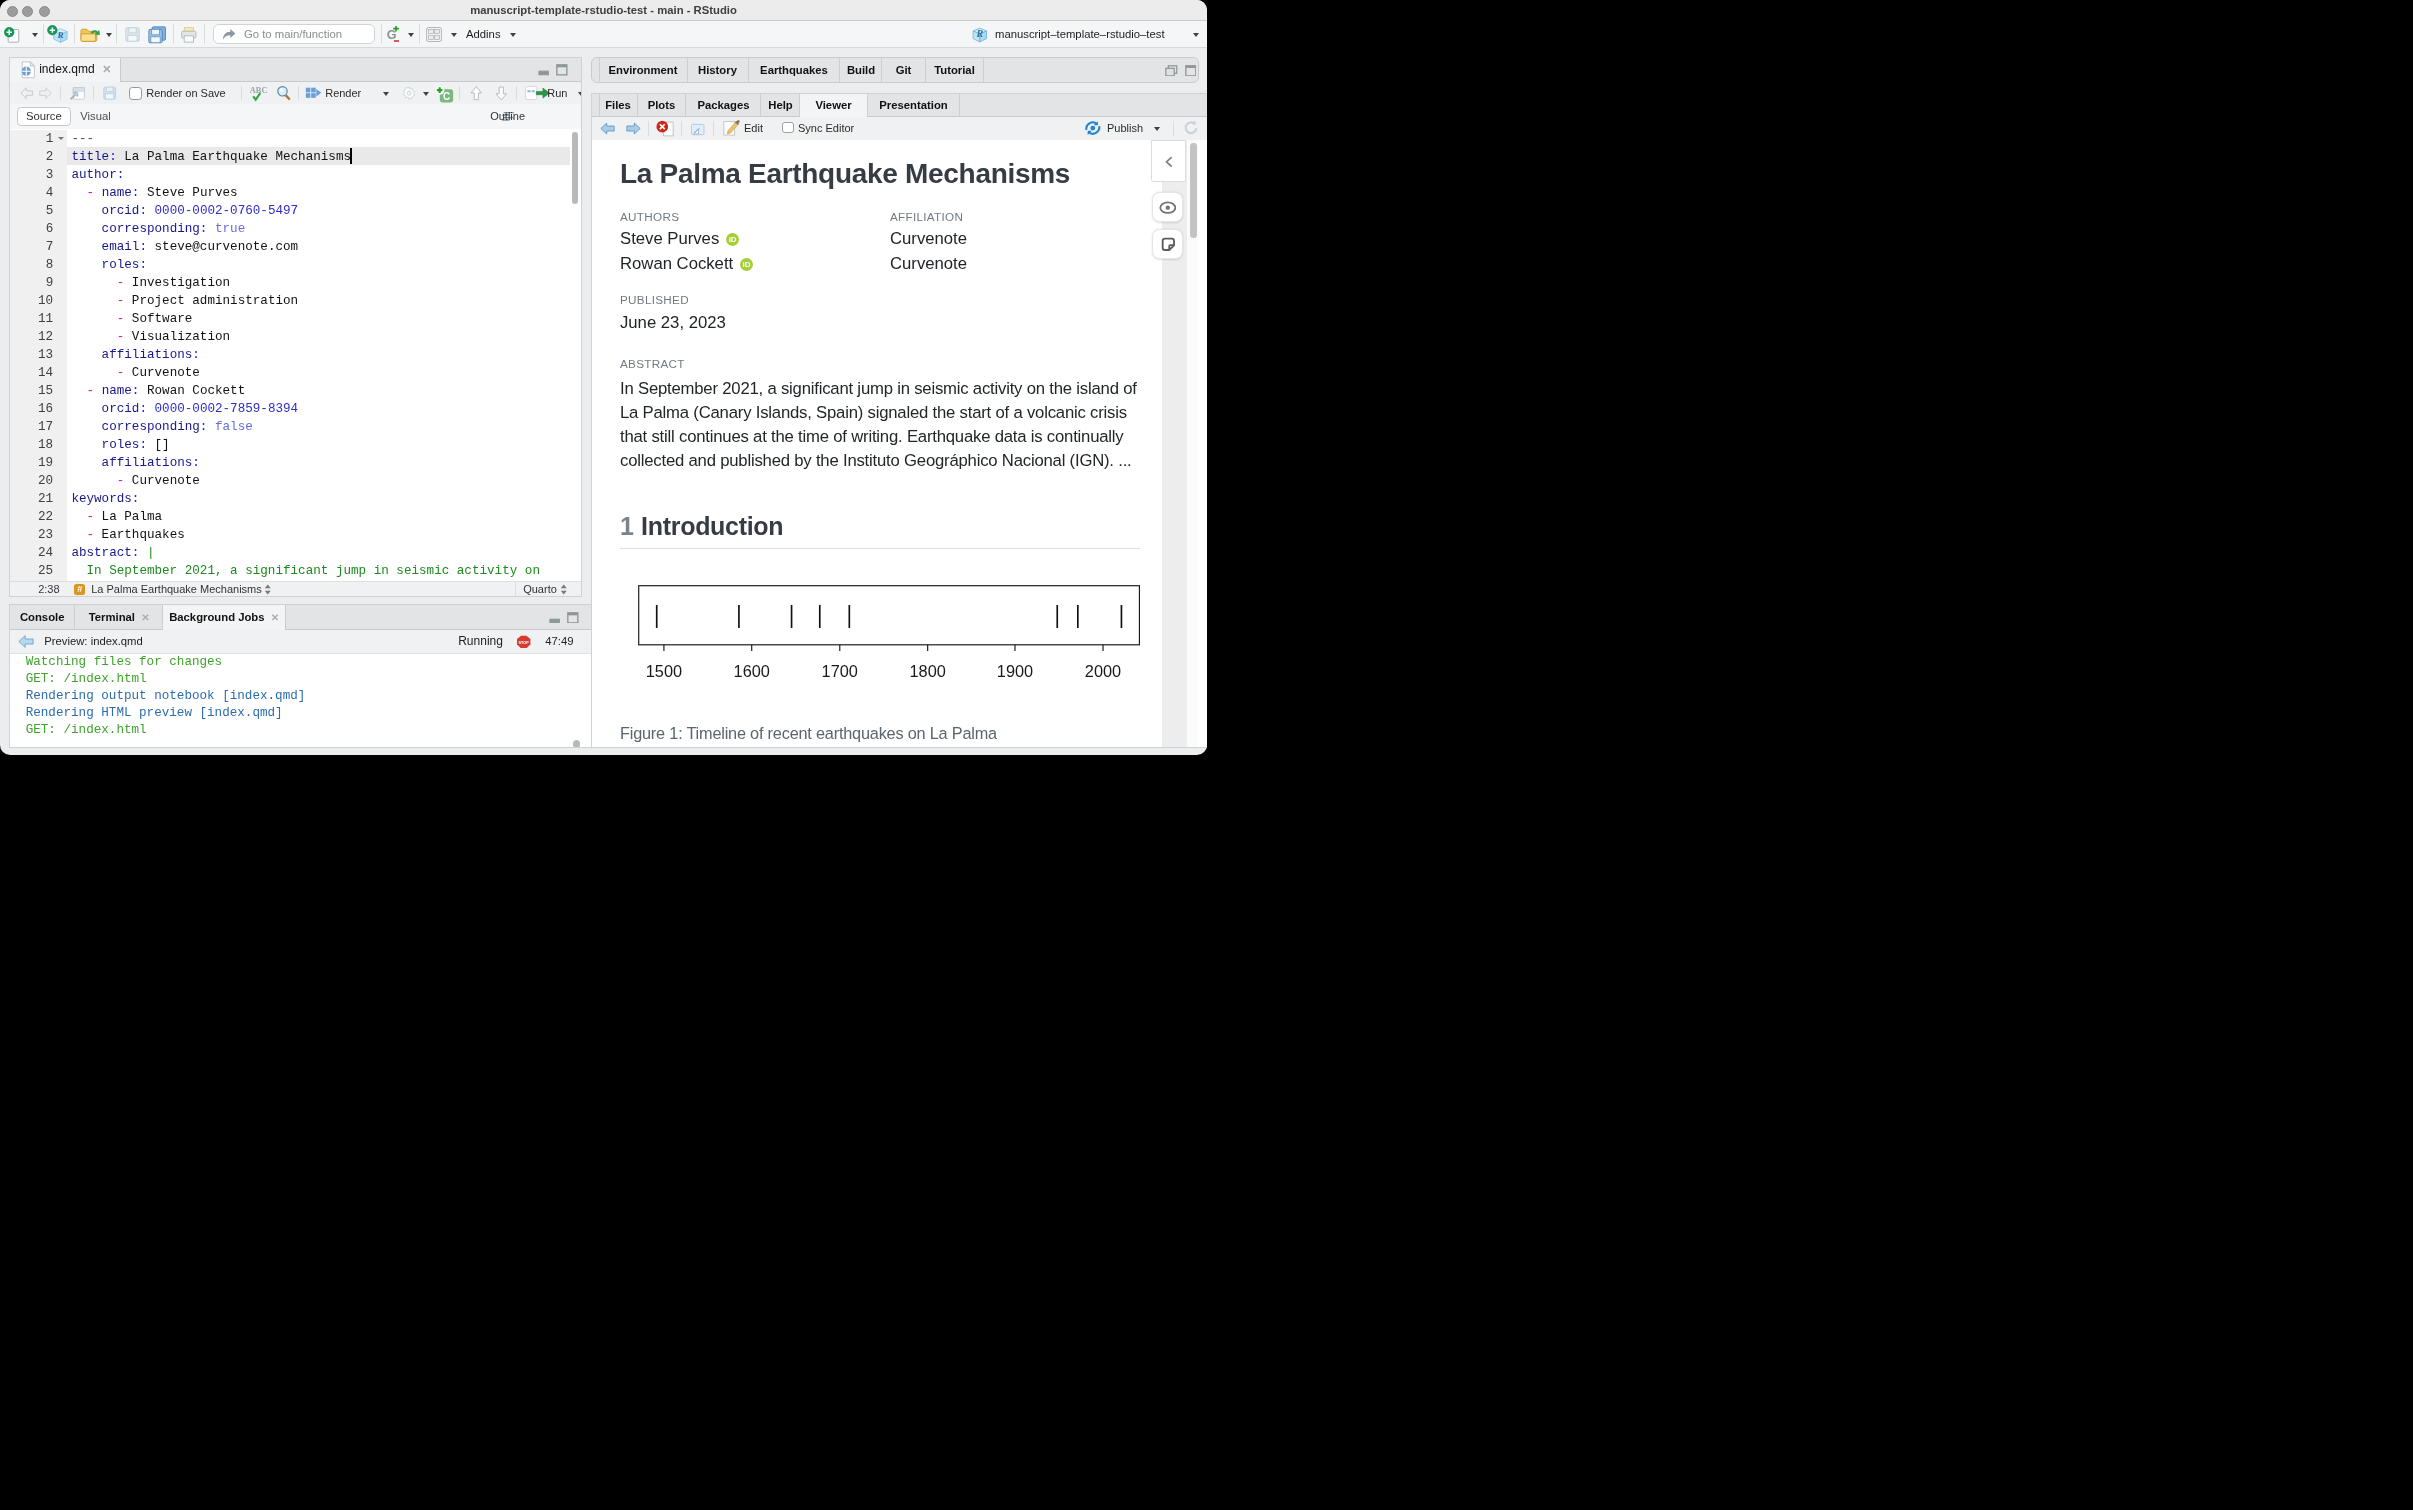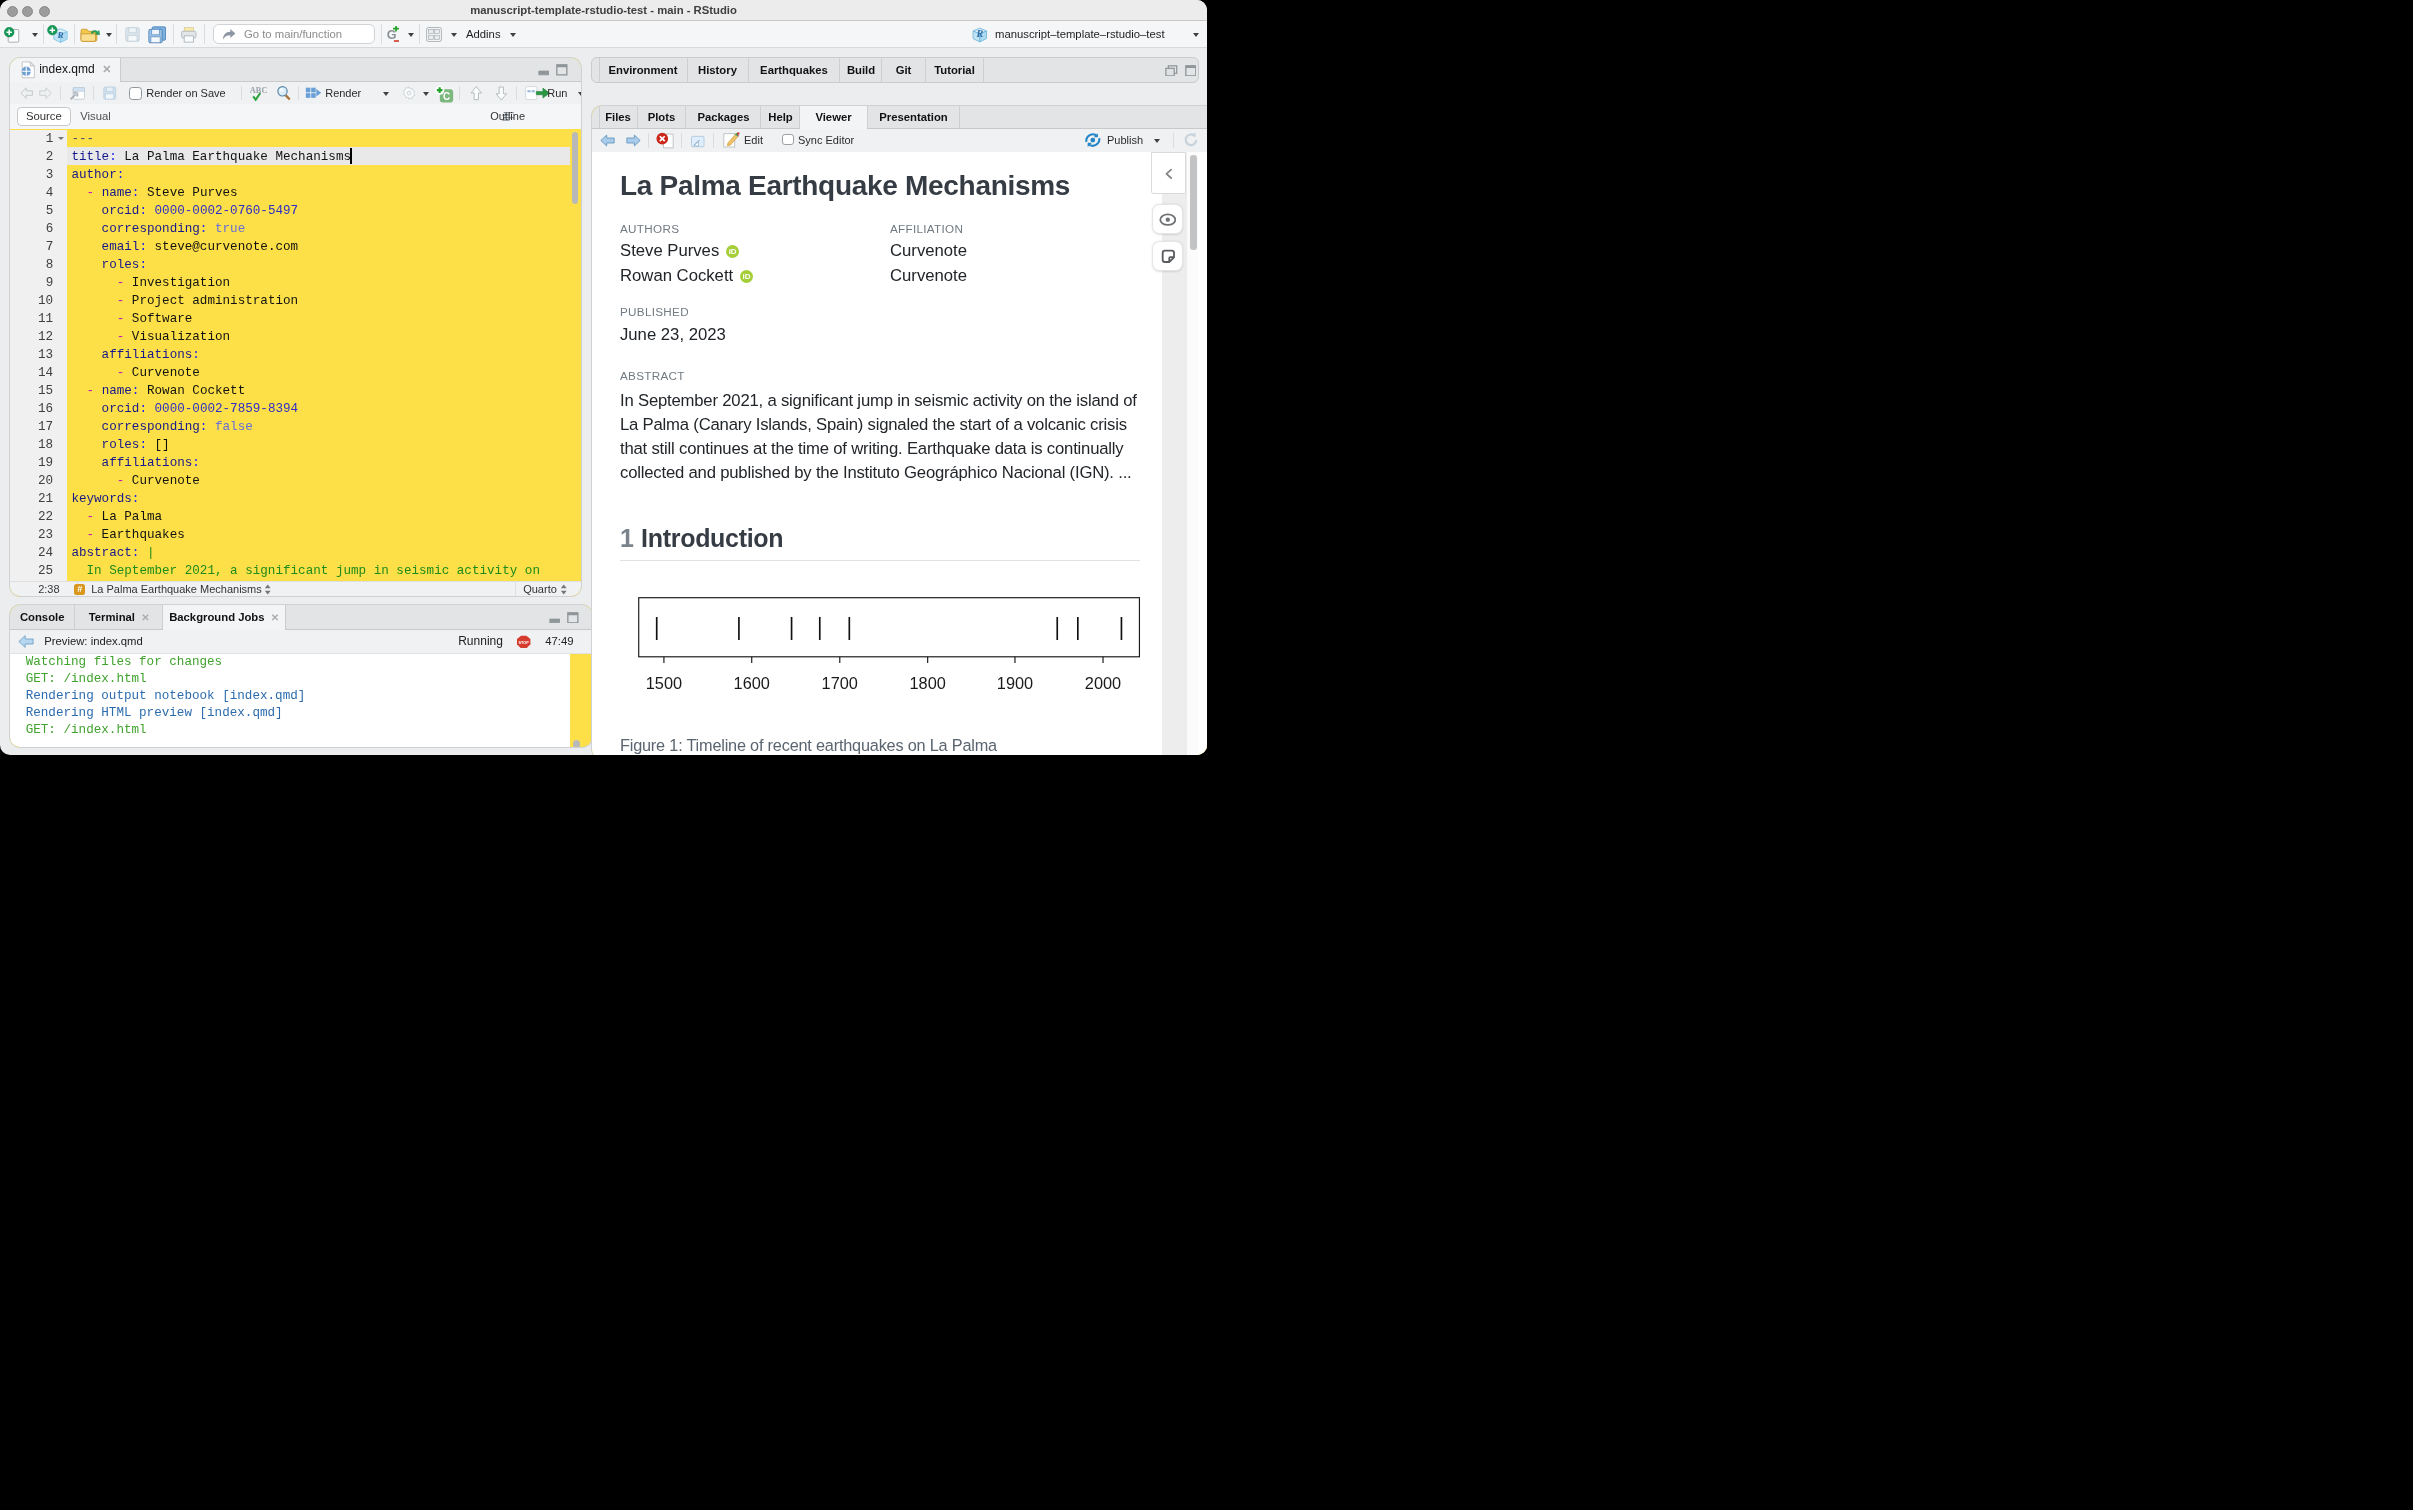--- a/index.html
+++ b/index.html
@@ -11,21 +11,21 @@
 .dot{position:absolute;top:5.9px;width:11px;height:11px;border-radius:50%;background:#9c9c9c;border:0.4px solid #8b8b8b}
 .wtitle{position:absolute;top:0;left:0;width:100%;text-align:center;font-size:11.3px;font-weight:700;color:#3e3e3e;line-height:21px}
 
 .maintb{position:absolute;left:0;top:21px;width:100%;height:27px;background:#f4f6f7;border-bottom:0.8px solid #d7d9da}
 .tsep{position:absolute;top:3.3px;width:0.8px;height:20px;background:#dadcdd}
 .caret{position:absolute;width:0;height:0;border-left:3.8px solid transparent;border-right:3.8px solid transparent;border-top:4.2px solid #404040}
 .tbtext{position:absolute;font-size:11.3px;color:#1e1e1e;line-height:27px}
 .gobox{position:absolute;left:213px;top:2.9px;width:162px;height:20px;background:#fff;border:0.8px solid #cfd3d5;border-radius:5.9px}
 .gobox span{position:absolute;left:30px;top:0;line-height:18.4px;font-size:11.3px;color:#8c8c8c}
 
-.pane{position:absolute;background:#fde047;border:0.8px solid #cfd1d2;border-radius:11px;overflow:hidden}
+.pane{position:absolute;background:#ffffff;border:0.8px solid #cfd1d2;border-radius:0;overflow:hidden}
 .tabbar{position:absolute;left:0;top:0;width:100%;background:#e3e4e6;border-bottom:0.8px solid #c7c9cb}
 .tab{position:absolute;top:0;height:100%;font-size:11.3px;font-weight:700;color:#111;text-align:center;border-right:0.8px solid #cdd0d2}
 .minmax{position:absolute;display:flex;gap:6.7px}
 
 #edpane{left:9.2px;top:57px;width:573px;height:540px}
 #edtabs{height:24px}
 #edtab{position:absolute;left:0;top:0;width:111px;height:25px;background:#f3f4f5;border-right:0.8px solid #c9cbcc}
 #edtab .fn{position:absolute;left:29px;top:0;line-height:22.6px;font-size:12px;color:#111}
 #edtab .x{position:absolute;left:92px;top:0;line-height:22.6px;font-size:11px;color:#aaacae;font-weight:700}
 #edtb{position:absolute;left:0;top:24px;width:100%;height:22.6px;background:#eff1f2;border-bottom:0.8px solid #e2e4e5}
@@ -44,21 +44,21 @@
 
 #conpane{left:9.2px;top:604px;width:584px;height:144px}
 #contabs{height:25px}
 .contab{line-height:24px}
 #contb{position:absolute;left:0;top:25px;width:100%;height:24px;background:#eff1f2;border-bottom:0.8px solid #e0e2e3}
 #conlog{position:absolute;left:0;top:49px;width:560px;height:95px;background:#fff;font-family:"Liberation Mono",monospace;font-size:12.6px;line-height:17px;padding:0.4px 0 0 15.5px;white-space:pre}
 .lg{color:#3fa32c}.lb{color:#2c6cae;font-weight:400}
 #condot{position:absolute;left:563px;top:135px;width:6.9px;height:7.9px;background:#b9b9b9;border-radius:3.8px}
 
 #envpane{position:absolute;left:591px;top:57px;width:608px;height:26px;background:#e3e4e6;border:0.8px solid #c9cbcc;border-radius:6px;overflow:hidden}
-#filespane{left:591px;top:105px;width:680px;height:655px}
+#filespane{left:591px;top:93px;width:680px;height:655px}
 #filestabs{height:22.6px}
 #viewtb{position:absolute;left:0;top:22.6px;width:100%;height:24px;background:#eff1f2;border-bottom:0.8px solid #dadcdd}
 #viewcontent{position:absolute;left:0;top:46px;width:100%;height:608px;background:#fff}
 
 .art{position:absolute;color:#212529}
 .lab{font-size:11.7px;color:#717a82;letter-spacing:0.3px}
 .aname{font-size:16.7px;color:#212529}
 .orcid{display:inline-block;width:13.4px;height:13.4px;border-radius:50%;background:#a6ce39;color:#fff;font-size:8px;font-weight:700;text-align:center;line-height:13.4px;vertical-align:2.1px;margin-left:6.7px}
 
 #vgutter{position:absolute;background:#ededee}

